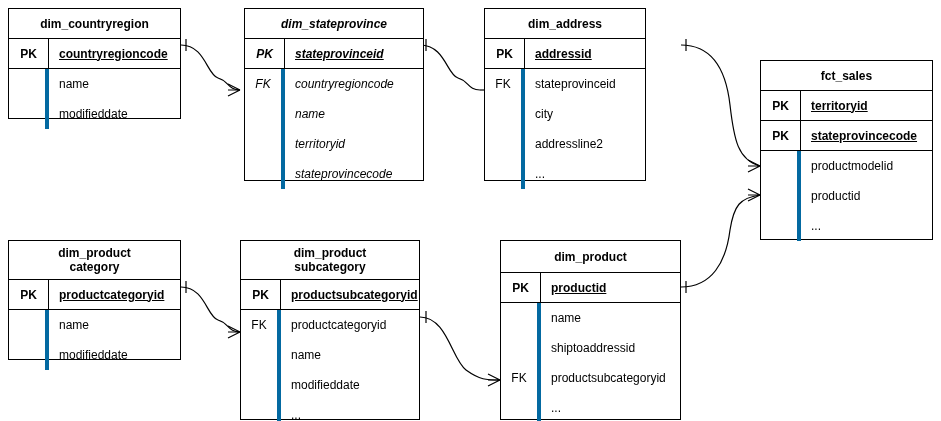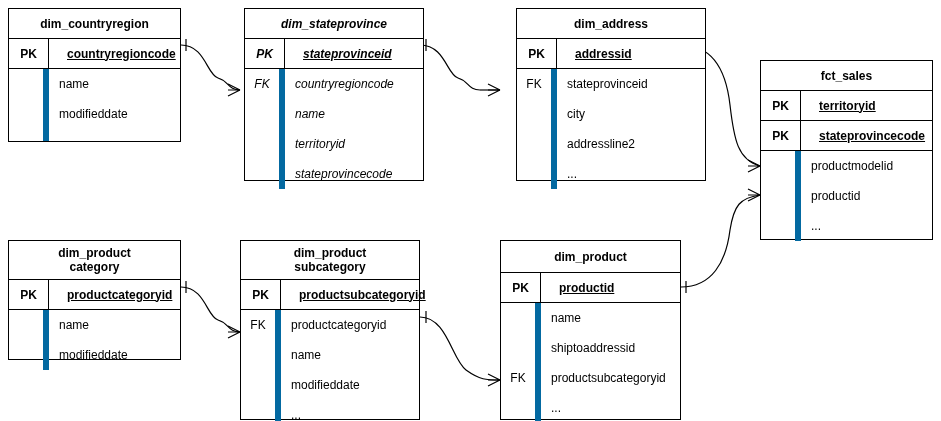--- a/index.html
+++ b/index.html
@@ -36,21 +36,20 @@
     white-space:pre-line;
     flex:0 0 auto;
   }
   .row{
     box-sizing:border-box;
     display:flex;
     flex-direction:row;
     align-items:stretch;
     flex:0 0 auto;
     height:30px;
-    gap:8px;
   }
   .row.sep{border-bottom:1px solid #000000;}
   .row .keycell{
     box-sizing:border-box;
     width:40px;
     flex:0 0 40px;
     border-right:1px solid #000000;
     font-size:12px;
     font-weight:bold;
     color:#000000;
@@ -68,21 +67,21 @@
     padding-left:10px;
   }
   .row.pk .fieldcell{font-weight:bold;text-decoration:underline;}
 
   
   .bodyblock{display:flex;flex-direction:row;flex:1 1 auto;}
   .bodyblock .keycol{
     box-sizing:border-box;
     width:40px;
     flex:0 0 40px;
-    border-right:6px solid #0369a1;
+    border-right:4px solid #0369a1;
     display:flex;
     flex-direction:column;
   }
   .bodyblock .keycol .kc{
     height:30px;
     flex:0 0 30px;
     font-size:12px;
     color:#000000;
     display:flex;
     align-items:center;
@@ -145,21 +144,21 @@
 
       <g>
         <path d="M420,317 C447,317 452,360 466,370 C480,380 486,380 500,380"></path>
         <line x1="426" y1="311" x2="426" y2="323"></line>
         <path d="M500,380 L488,374 M500,380 L488,380 M500,380 L488,386"></path>
       </g>
 
     </g>
   </svg>
 
-  <div class="entity" style="left:8px;top:8px;width:173px;height:134px;">
+  <div class="entity" style="left:8px;top:8px;width:173px;height:111px;">
     <div class="ent-title" style="height:30px;">dim_countryregion</div>
     <div class="row pk sep">
       <div class="keycell">PK</div>
       <div class="fieldcell">countryregioncode</div>
     </div>
     <div class="bodyblock">
       <div class="keycol">
         <div class="kc"></div>
         <div class="kc"></div>
       </div>
@@ -185,21 +184,21 @@
       </div>
       <div class="fieldcol">
         <div class="fc">countryregioncode</div>
         <div class="fc">name</div>
         <div class="fc">territoryid</div>
         <div class="fc">stateprovincecode</div>
       </div>
     </div>
   </div>
 
-  <div class="entity" style="left:516px;top:8px;width:190px;height:173px;">
+  <div class="entity" style="left:484px;top:8px;width:162px;height:173px;">
     <div class="ent-title" style="height:30px;">dim_address</div>
     <div class="row pk sep">
       <div class="keycell">PK</div>
       <div class="fieldcell">addressid</div>
     </div>
     <div class="bodyblock">
       <div class="keycol">
         <div class="kc">FK</div>
         <div class="kc"></div>
         <div class="kc"></div>

